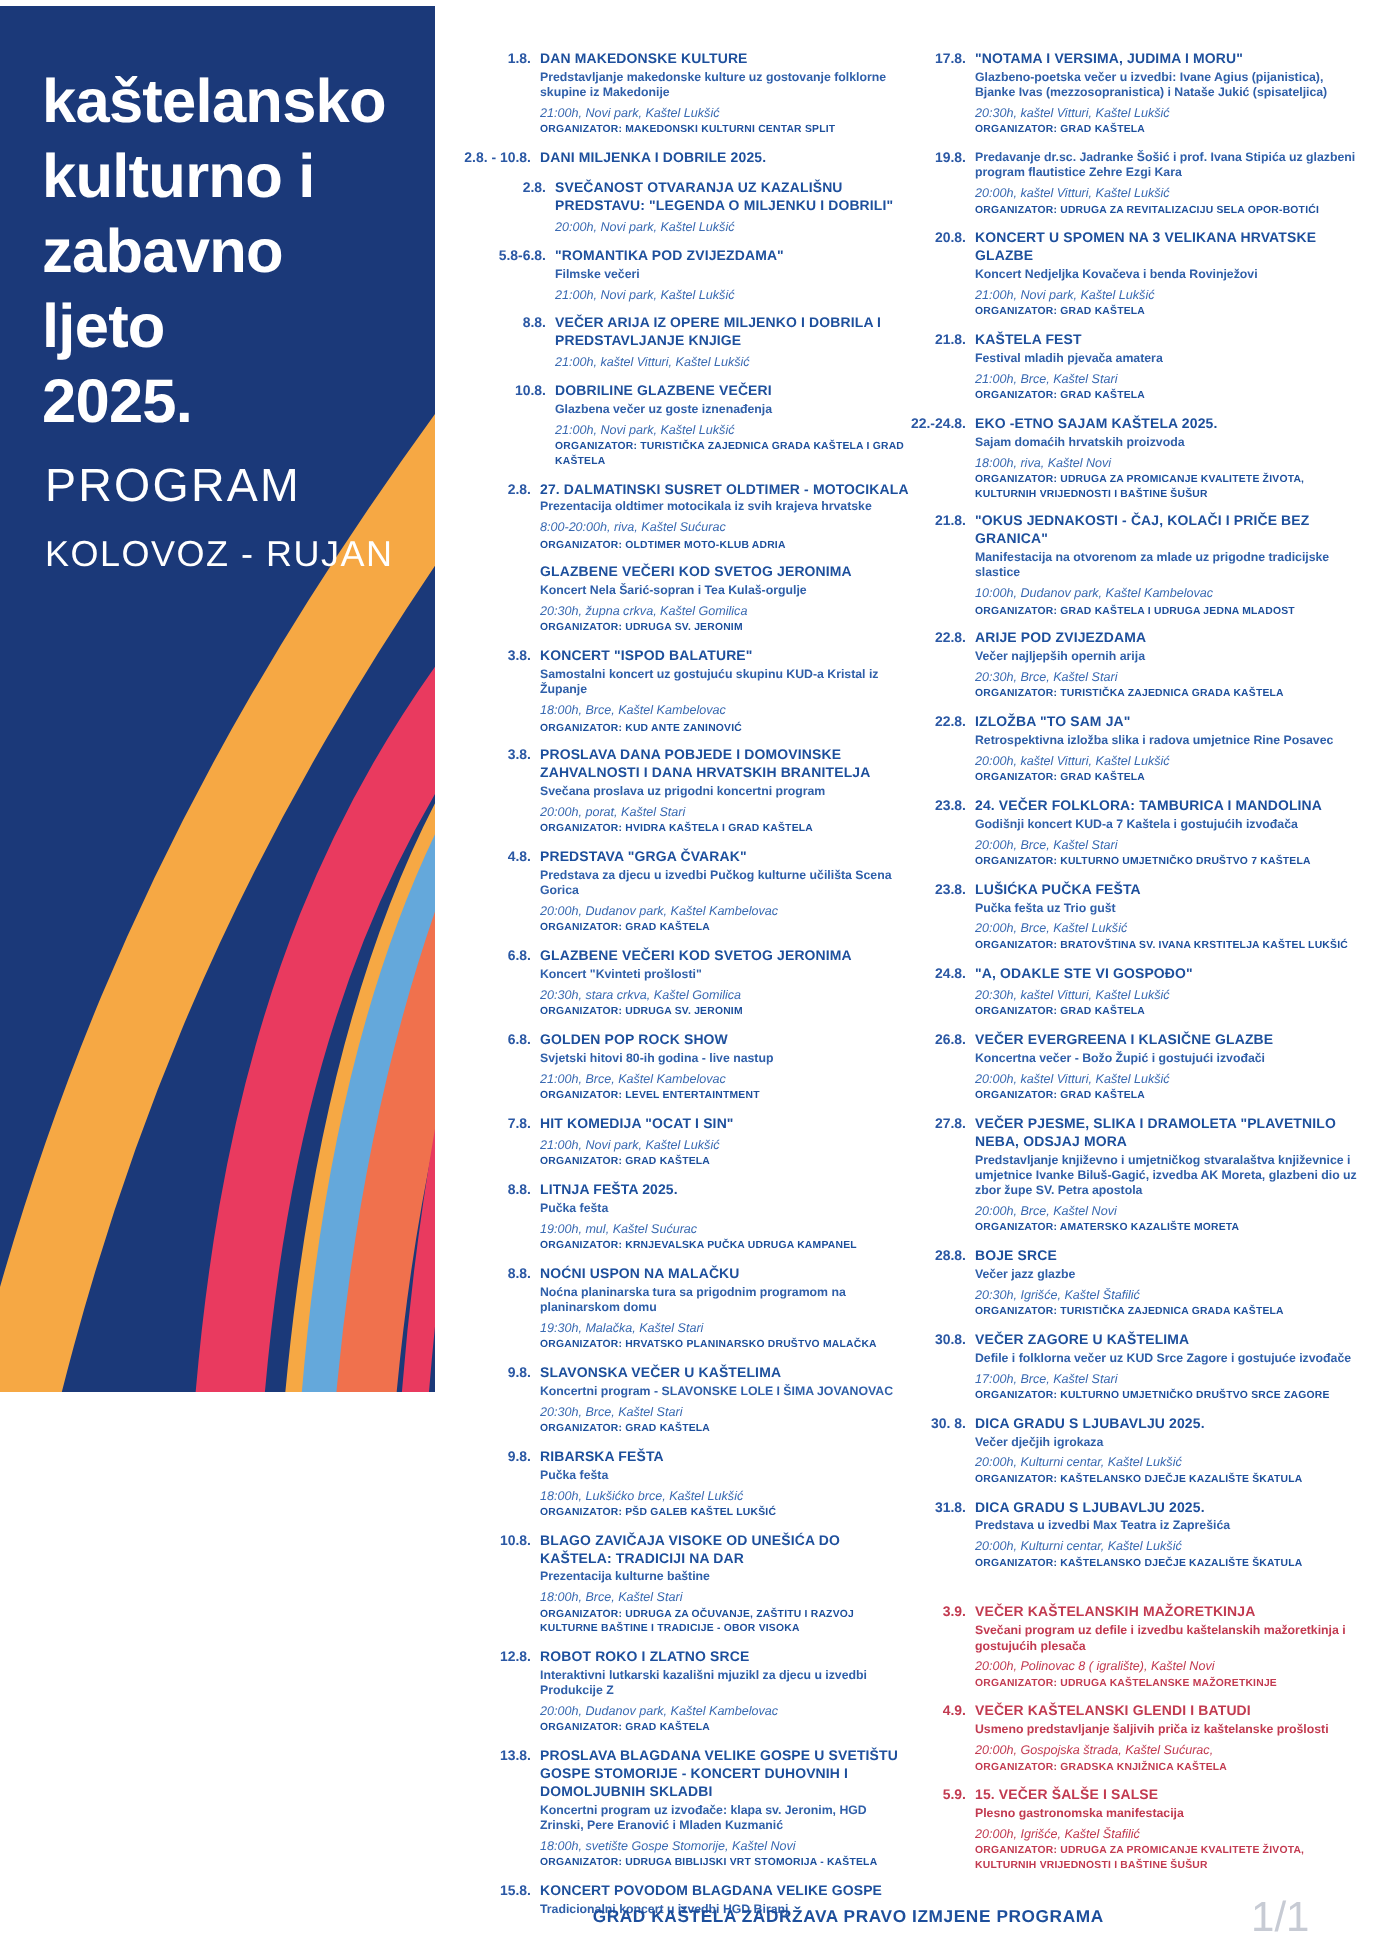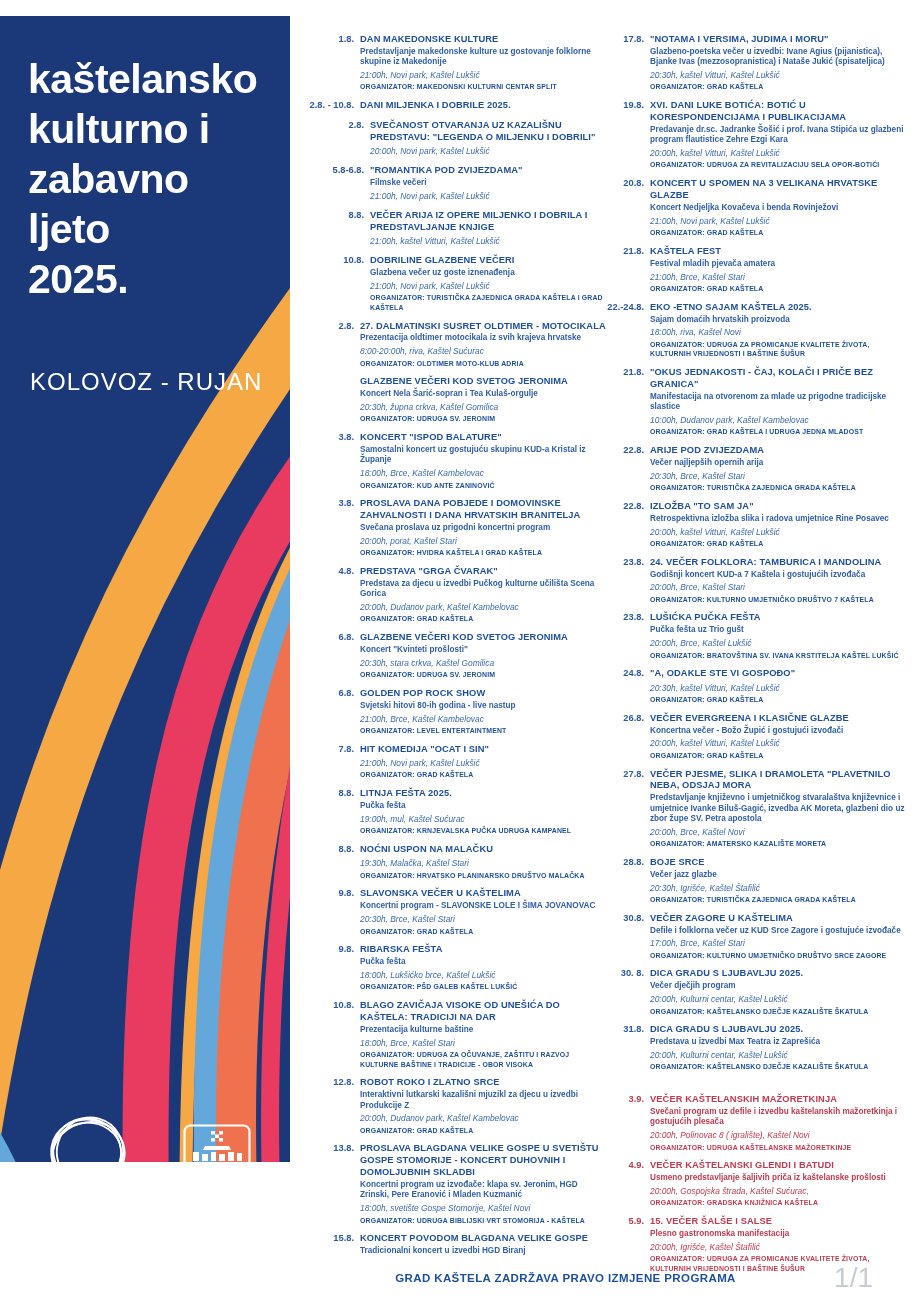--- a/index.html
+++ b/index.html
@@ -1,19 +1,19 @@
 <!DOCTYPE html>
 <html><head>
 <meta charset="utf-8">
 <style>
   html,body{margin:0;padding:0;background:#ffffff;}
   .page{position:relative;width:921px;height:1300px;background:#ffffff;overflow:hidden;
         font-family:"Liberation Sans",sans-serif;}
   
-  .panel{position:absolute;left:0;top:16px;width:290px;height:1146px;background:#1B3979;overflow:hidden;}
+  .panel{position:absolute;left:0;top:4px;width:290px;height:924px;background:#1B3979;overflow:hidden;}
   .ribbons{position:absolute;left:0;top:0;width:290px;height:1300px;}
   .panel-title{position:absolute;left:28px;top:38px;color:#ffffff;font-weight:700;
                font-size:41px;line-height:50px;letter-spacing:-0.5px;}
   .program-label{position:absolute;left:30px;top:302px;color:#ffffff;font-weight:400;
                  font-size:31px;letter-spacing:1.5px;}
   .months-label{position:absolute;left:30px;top:352px;color:#ffffff;font-weight:400;
                 font-size:24px;letter-spacing:1px;}
   .logo-circle{position:absolute;left:38px;top:1090px;width:110px;color:#fff;}
   .logo-circle .rings{width:96px;height:92px;display:block;margin-left:2px;}
   .logo-circle .lg-text{margin-top:12px;font-size:13.5px;font-weight:700;line-height:16.5px;}
@@ -61,20 +61,21 @@
       <path d="M -22,1105 C 26,1180 38,1245 36,1315" stroke="#64A8DB" stroke-width="26"></path>
     </svg>
 
     <div class="panel-title">
       <div>kaštelansko</div>
       <div>kulturno i</div>
       <div>zabavno</div>
       <div>ljeto</div>
       <div>2025.</div>
     </div>
+    <div class="program-label">PROGRAM</div>
     <div class="months-label">KOLOVOZ - RUJAN</div>
 
     <div class="logo-circle">
       <svg class="rings" viewBox="0 0 100 100">
         <g fill="none" stroke="#ffffff" stroke-width="2">
           <ellipse cx="50" cy="50" rx="40" ry="35" transform="rotate(8 50 50)"></ellipse>
           <ellipse cx="48" cy="52" rx="38" ry="34" transform="rotate(-7 50 50)"></ellipse>
           <ellipse cx="52" cy="49" rx="36" ry="37" transform="rotate(15 50 50)"></ellipse>
           <ellipse cx="50" cy="51" rx="39" ry="33" transform="rotate(-16 50 50)"></ellipse>
           <ellipse cx="49" cy="50" rx="37" ry="36" transform="rotate(25 50 50)"></ellipse>
@@ -210,20 +211,21 @@
         <div class="event">
           <span class="ev-date">8.8.</span>
           <div class="ev-title">LITNJA FEŠTA 2025.</div>
           <div class="ev-desc">Pučka fešta</div>
           <div class="ev-time">19:00h, mul, Kaštel Sućurac</div>
           <div class="ev-org">ORGANIZATOR: KRNJEVALSKA PUČKA UDRUGA KAMPANEL</div>
         </div>
         <div class="event">
           <span class="ev-date">8.8.</span>
           <div class="ev-title">NOĆNI USPON NA MALAČKU</div>
+          <div class="ev-desc">Noćna planinarska tura sa prigodnim programom na planinarskom domu</div>
           <div class="ev-time">19:30h, Malačka, Kaštel Stari</div>
           <div class="ev-org">ORGANIZATOR: HRVATSKO PLANINARSKO DRUŠTVO MALAČKA</div>
         </div>
         <div class="event">
           <span class="ev-date">9.8.</span>
           <div class="ev-title">SLAVONSKA VEČER U KAŠTELIMA</div>
           <div class="ev-desc">Koncertni program - SLAVONSKE LOLE I ŠIMA JOVANOVAC</div>
           <div class="ev-time">20:30h, Brce, Kaštel Stari</div>
           <div class="ev-org">ORGANIZATOR: GRAD KAŠTELA</div>
         </div>
@@ -264,21 +266,20 @@
     <section class="col col1" id="col1">
         <div class="event">
           <span class="ev-date">17.8.</span>
           <div class="ev-title">"NOTAMA I VERSIMA, JUDIMA I MORU"</div>
           <div class="ev-desc">Glazbeno-poetska večer u izvedbi: Ivane Agius (pijanistica), Bjanke Ivas (mezzosopranistica) i Nataše Jukić (spisateljica)</div>
           <div class="ev-time">20:30h, kaštel Vitturi, Kaštel Lukšić</div>
           <div class="ev-org">ORGANIZATOR: GRAD KAŠTELA</div>
         </div>
         <div class="event">
           <span class="ev-date">19.8.</span>
-          <div class="ev-title">XVI. DANI LUKE BOTIĆA: BOTIĆ U KORESPONDENCIJAMA I PUBLIKACIJAMA</div>
           <div class="ev-desc">Predavanje dr.sc. Jadranke Šošić i prof. Ivana Stipića uz glazbeni program flautistice Zehre Ezgi Kara</div>
           <div class="ev-time">20:00h, kaštel Vitturi, Kaštel Lukšić</div>
           <div class="ev-org">ORGANIZATOR: UDRUGA ZA REVITALIZACIJU SELA OPOR-BOTIĆI</div>
         </div>
         <div class="event">
           <span class="ev-date">20.8.</span>
           <div class="ev-title">KONCERT U SPOMEN NA 3 VELIKANA HRVATSKE GLAZBE</div>
           <div class="ev-desc">Koncert Nedjeljka Kovačeva i benda Rovinježovi</div>
           <div class="ev-time">21:00h, Novi park, Kaštel Lukšić</div>
           <div class="ev-org">ORGANIZATOR: GRAD KAŠTELA</div>
@@ -362,21 +363,21 @@
         <div class="event">
           <span class="ev-date">30.8.</span>
           <div class="ev-title">VEČER ZAGORE U KAŠTELIMA</div>
           <div class="ev-desc">Defile i folklorna večer uz KUD Srce Zagore i gostujuće izvođače</div>
           <div class="ev-time">17:00h, Brce, Kaštel Stari</div>
           <div class="ev-org">ORGANIZATOR: KULTURNO UMJETNIČKO DRUŠTVO SRCE ZAGORE</div>
         </div>
         <div class="event">
           <span class="ev-date">30. 8.</span>
           <div class="ev-title">DICA GRADU S LJUBAVLJU 2025.</div>
-          <div class="ev-desc">Večer dječjih program</div>
+          <div class="ev-desc">Večer dječjih igrokaza</div>
           <div class="ev-time">20:00h, Kulturni centar, Kaštel Lukšić</div>
           <div class="ev-org">ORGANIZATOR: KAŠTELANSKO DJEČJE KAZALIŠTE ŠKATULA</div>
         </div>
         <div class="event">
           <span class="ev-date">31.8.</span>
           <div class="ev-title">DICA GRADU S LJUBAVLJU 2025.</div>
           <div class="ev-desc">Predstava u izvedbi Max Teatra iz Zaprešića</div>
           <div class="ev-time">20:00h, Kulturni centar, Kaštel Lukšić</div>
           <div class="ev-org">ORGANIZATOR: KAŠTELANSKO DJEČJE KAZALIŠTE ŠKATULA</div>
         </div>

